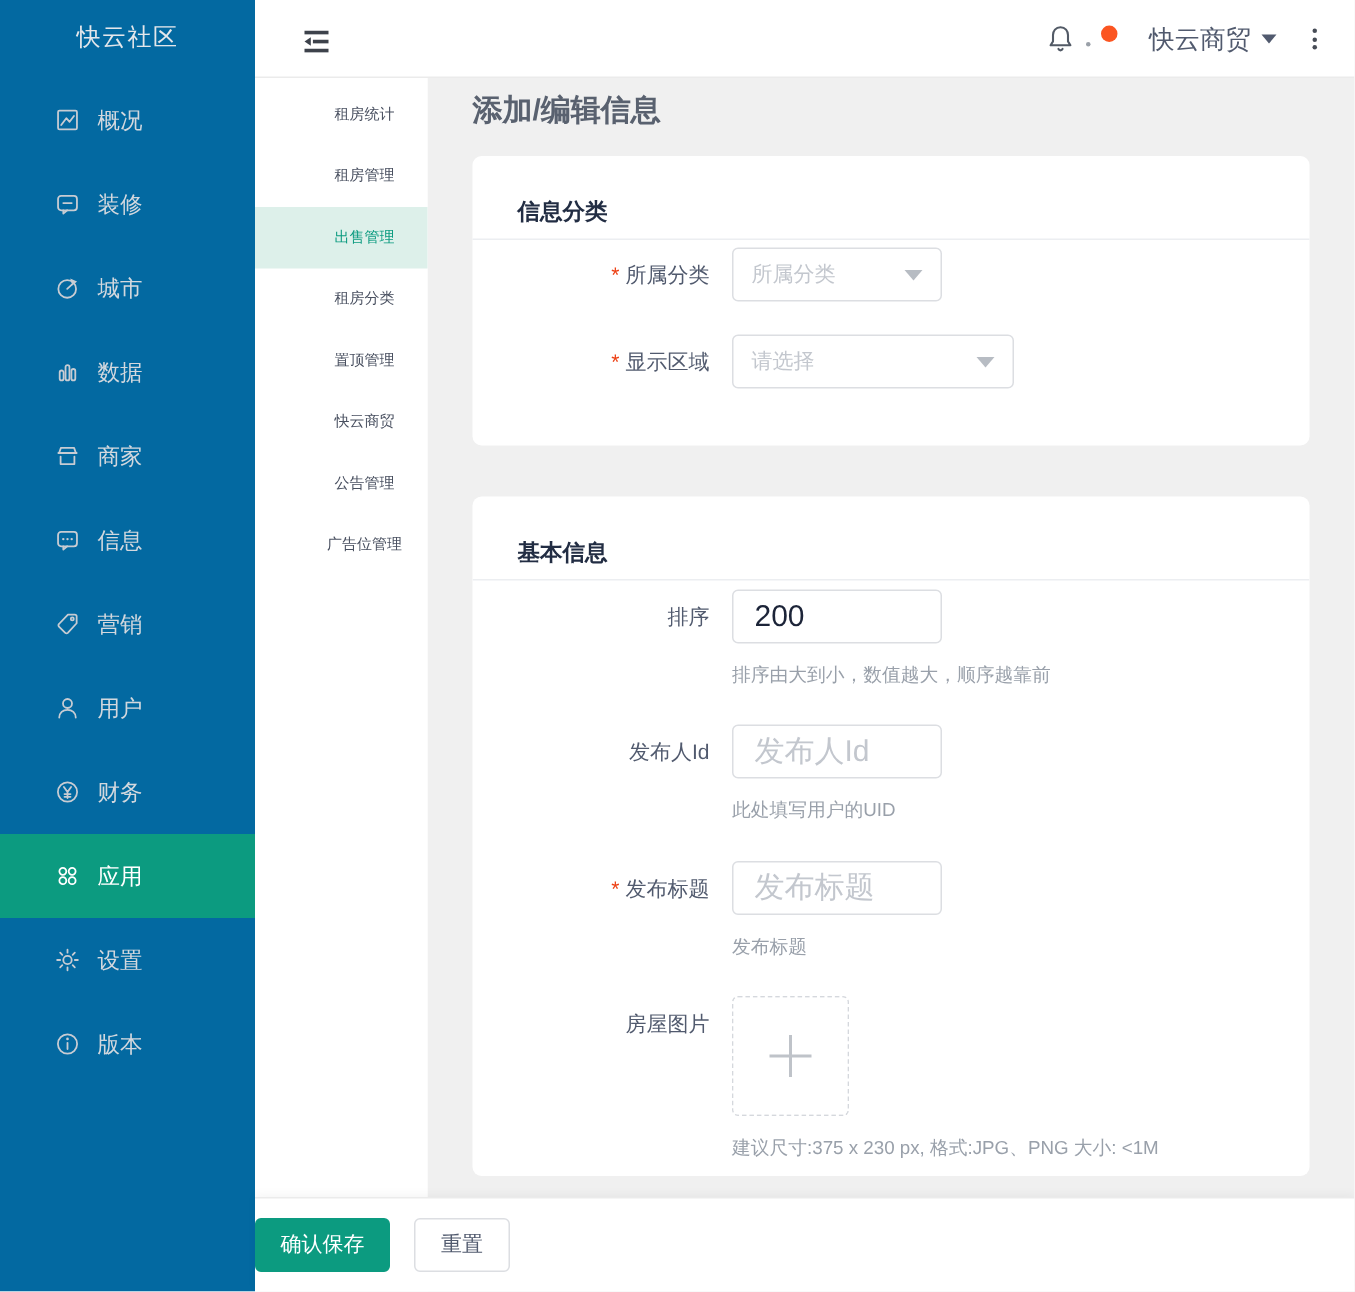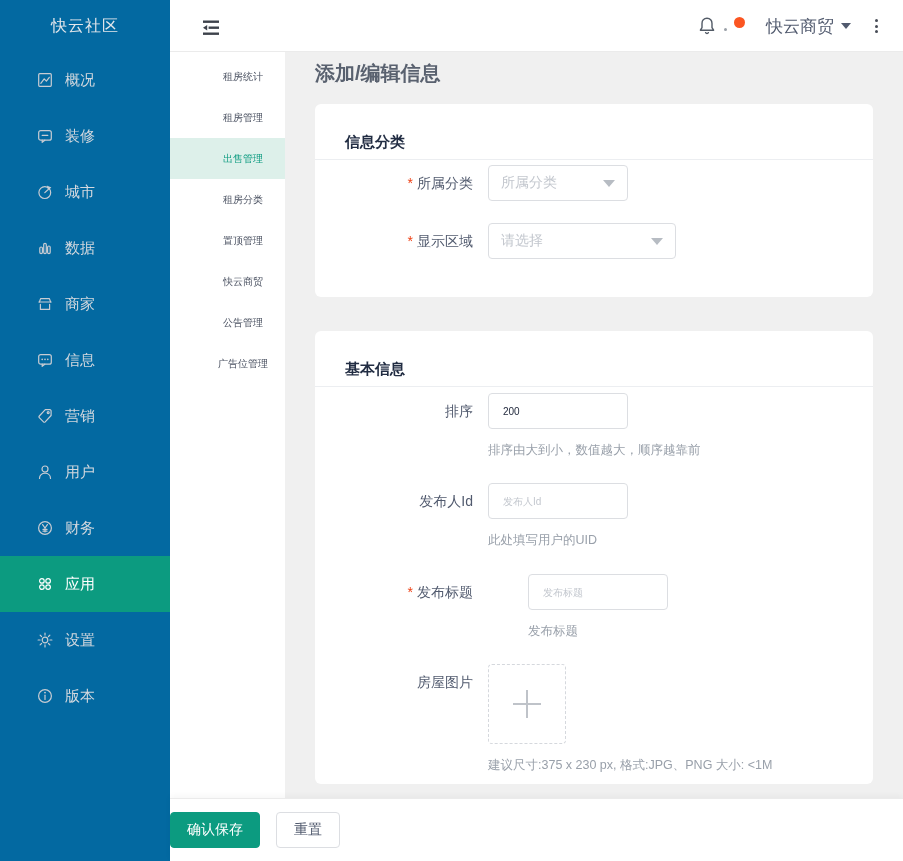--- a/index.html
+++ b/index.html
@@ -42,35 +42,35 @@
   .card-2 { margin-top:34px; height:453px; overflow:hidden; }
   .card-header { height:56px; line-height:56px; padding:10px 30px; font-size:15px; font-weight:bold; color:#222d43; border-bottom:1px solid #eceef1; }
   .form-item { display:flex; }
   .form-label { width:158px; text-align:right; line-height:36px; font-size:14px; color:#515a6e; flex:none; }
   .req { color:#ed4014; margin-right:4px; font-size:14px; }
   .form-ctrl { margin-left:15px; }
   .sel { height:36px; border:1px solid #dcdee2; border-radius:4px; background:#fff; display:flex; align-items:center; justify-content:space-between; padding:0 12px; cursor:pointer; }
   .sel-placeholder { color:#c3c7ce; font-size:14px; }
   .sel-caret { width:0; height:0; border-left:6px solid transparent; border-right:6px solid transparent; border-top:7px solid #b7bcc3; }
   .w140 { width:140px; } .w188 { width:188px; }
-  input.txt { width:140px; height:36px; border:1px solid #dcdee2; border-radius:4px; padding:0 14px; font-size:10px; color:#1c2438; outline:none; font-family:inherit; }
+  input.txt { width:140px; height:36px; border:1px solid #dcdee2; border-radius:4px; padding:0 14px; font-size:20px; color:#1c2438; outline:none; font-family:inherit; }
   input.txt::placeholder { color:#c3c7ce; }
   .hint { margin-top:13px; font-size:12.5px; color:#99a0aa; line-height:17px; }
   .upload-box { width:78px; height:80px; border:1px dashed #d5d8dd; border-radius:4px; background:#fff; display:flex; align-items:center; justify-content:center; cursor:pointer; }
   .plus { position:relative; width:28px; height:28px; }
   .plus::before { content:""; position:absolute; left:0; top:13px; width:28px; height:2px; background:#bfc3c9; }
   .plus::after  { content:""; position:absolute; left:13px; top:0; width:2px; height:28px; background:#bfc3c9; }
   
   .actionbar { position:absolute; left:170px; right:0; bottom:0; height:63px; background:#fff; border-top:1px solid #ebebeb; box-shadow:0 -2px 6px rgba(0,0,0,0.04); display:flex; align-items:center; z-index:6; }
   .btn { height:36px; border-radius:4px; font-size:14px; display:inline-flex; align-items:center; justify-content:center; cursor:pointer; font-family:inherit; }
   .btn-primary { width:90px; background:#0c9b80; color:#fff; border:1px solid #0c9b80; }
   .btn-default { width:64px; background:#fff; color:#515a6e; border:1px solid #dcdee2; margin-left:16px; }
   
   .mt5 { margin-top:5px; } .mt22 { margin-top:22px; }
-  .mt6 { margin-top:6px; } .mt24 { margin-top:24px; } .mt25 { margin-top:25px;gap:40px; }
+  .mt6 { margin-top:6px; } .mt24 { margin-top:24px; } .mt25 { margin-top:25px; }
 </style>
 </head>
 <body>
 
 <aside class="sidebar">
   <div class="logo">快云社区</div>
 
   <div class="nav-item">
     <span class="nav-icon">
       <svg viewBox="0 0 18 18">

